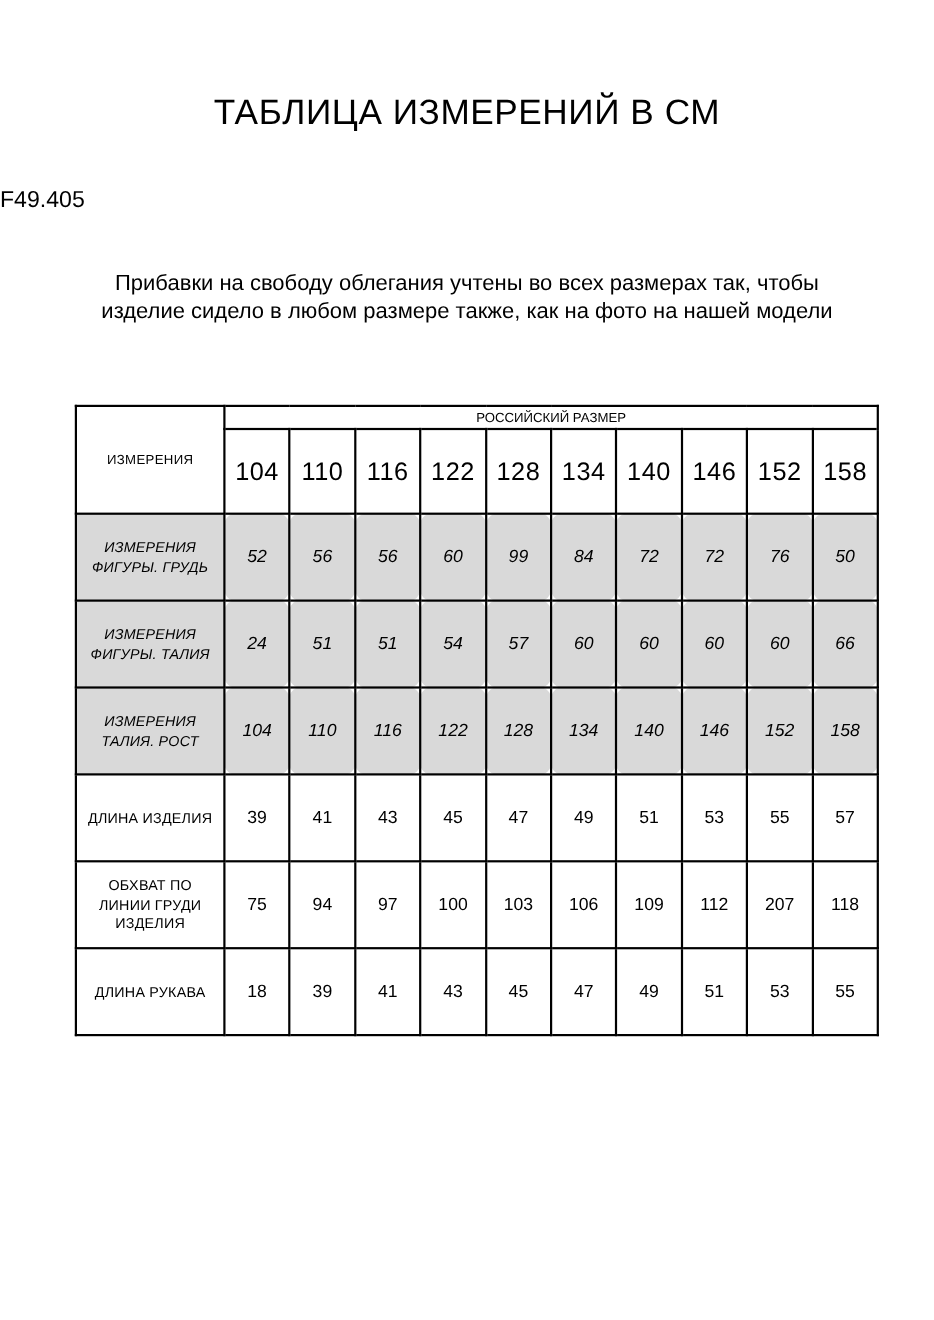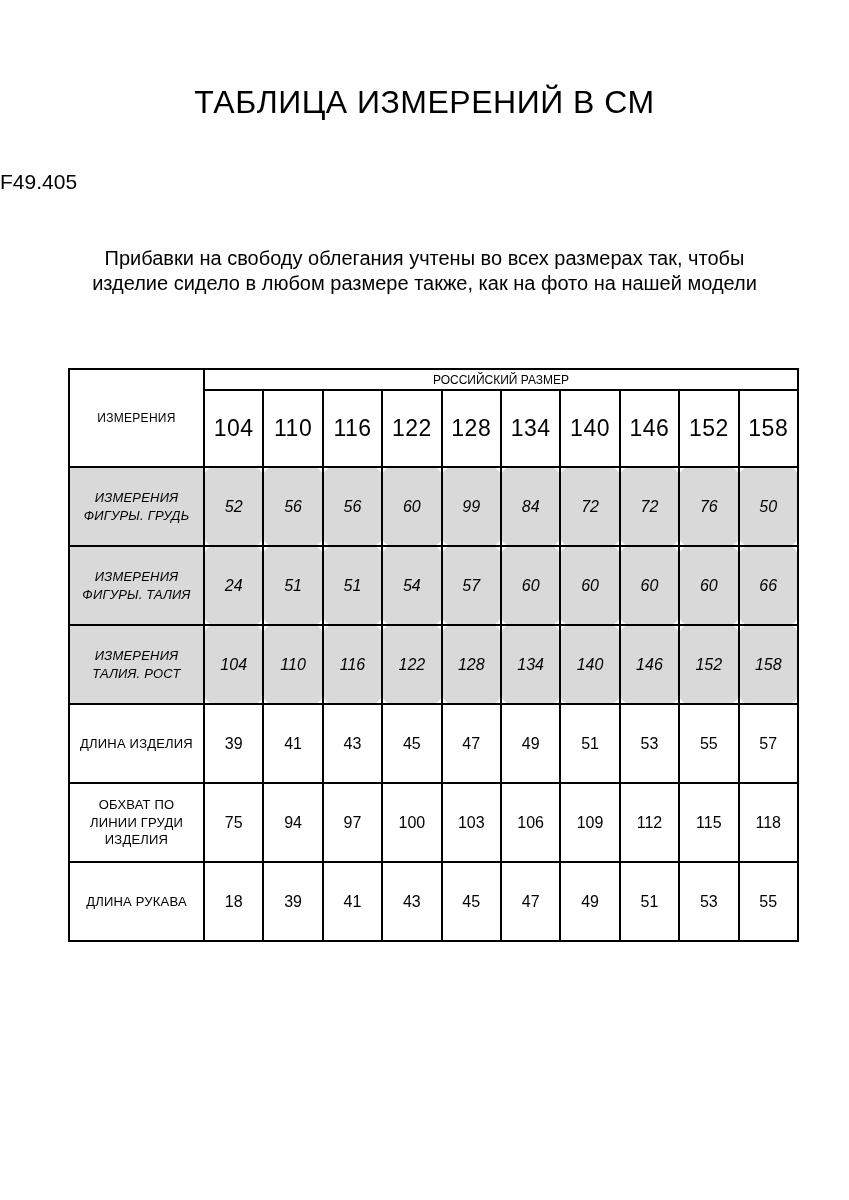--- a/index.html
+++ b/index.html
@@ -171,21 +171,21 @@
       <tr class="product">
         <td class="label">ОБХВАТ ПО ЛИНИИ ГРУДИ ИЗДЕЛИЯ</td>
         <td class="val">75</td>
         <td class="val">94</td>
         <td class="val">97</td>
         <td class="val">100</td>
         <td class="val">103</td>
         <td class="val">106</td>
         <td class="val">109</td>
         <td class="val">112</td>
-        <td class="val">115</td>
+        <td class="val">207</td>
         <td class="val">118</td>
       </tr>
       <tr class="product">
         <td class="label">ДЛИНА РУКАВА</td>
         <td class="val">18</td>
         <td class="val">39</td>
         <td class="val">41</td>
         <td class="val">43</td>
         <td class="val">45</td>
         <td class="val">47</td>

